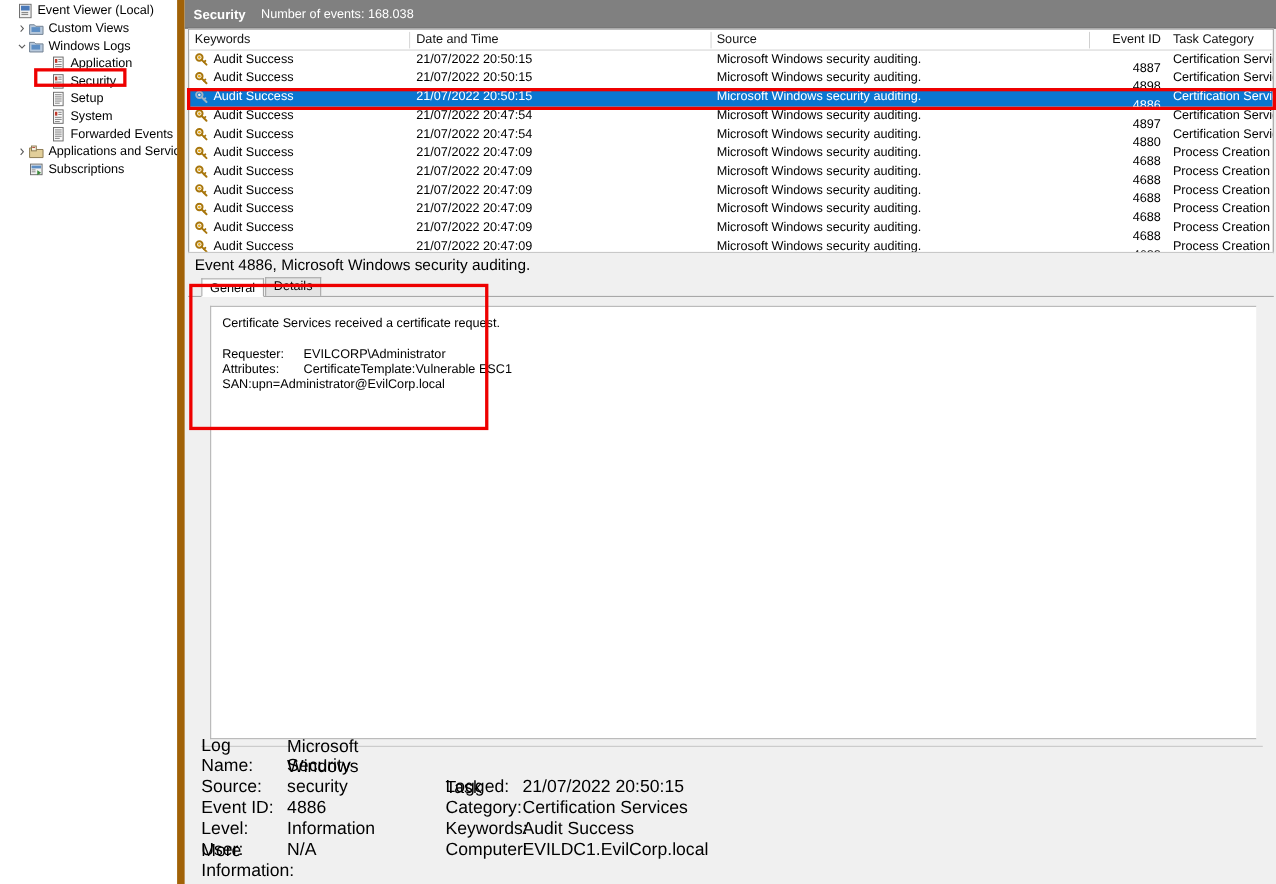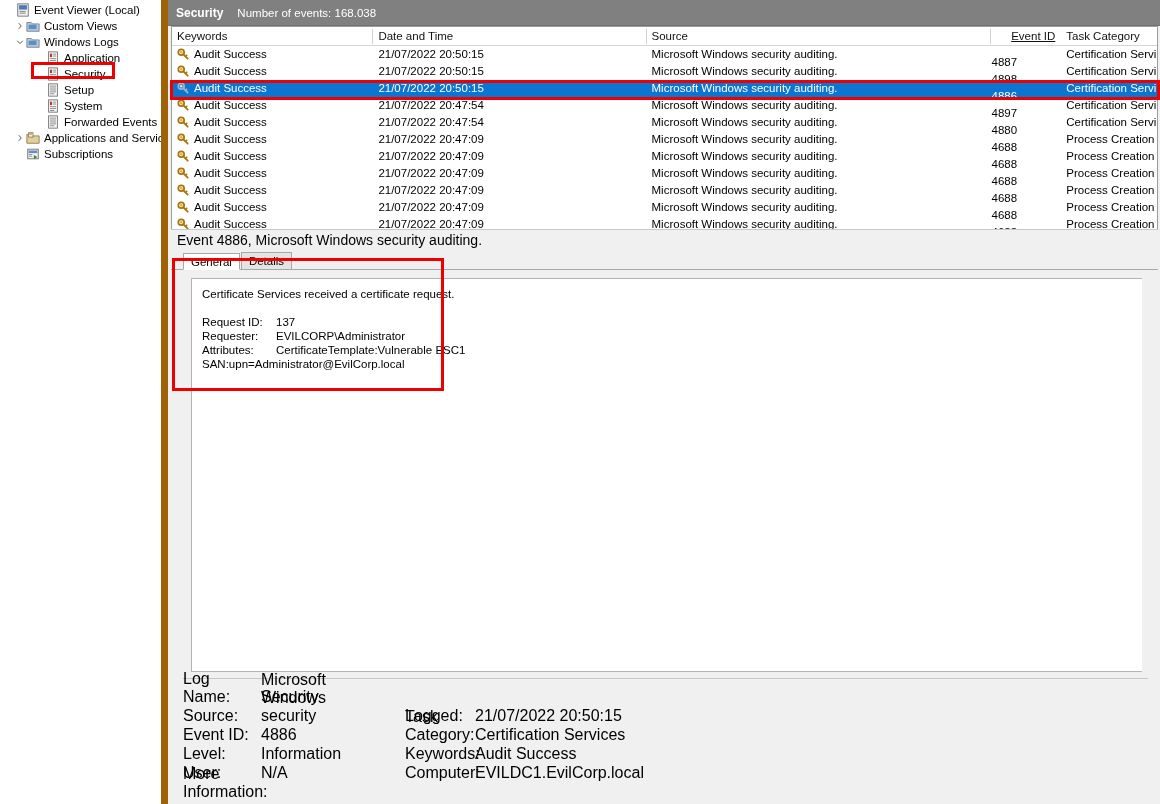--- a/index.html
+++ b/index.html
@@ -58,35 +58,35 @@
   }
   .hcell { height: 19px; line-height: 19px; padding-left: 5px; position: relative; overflow: hidden; }
   .hcell.sep:after {
     content: ""; position: absolute; right: 0; top: 2px; bottom: 2px;
     width: 1px; background: #d0d0d0;
   }
   .c-kw { width: 202px; }
   .c-dt { width: 274px; }
   .c-src { width: 206px; }
   .c-gap { width: 140px; }
-  .c-eid { width: 70px; text-align: right; padding-left: 0; padding-right: 6px; text-decoration: underline; }
+  .c-eid { width: 70px; text-align: right; padding-left: 0; padding-right: 6px; }
   .c-tc  { width: 96px; }
 
   #list-body { position: relative; }
   .row {
     display: flex; height: 17px; align-items: center;
     font-size: 11.5px; color: #000; white-space: nowrap;
   }
   .row.selected { background: #0b76d1; color: #ffffff; }
   .cell { height: 17px; line-height: 17px; padding-left: 5px; overflow: hidden; }
   .cell.kw { width: 202px; display: flex; align-items: center; }
   .cell.dt { width: 274px; }
   .cell.src { width: 206px; }
   .cell.gap { width: 140px; }
-  .cell.eid { width: 70px; padding-left: 0; padding-right: 6px; margin-top: 16px; }
+  .cell.eid { width: 70px; text-align: right; padding-left: 0; padding-right: 6px; margin-top: 16px; }
   .cell.tc  { width: 96px; }
 
   .keyicon { width: 13px; min-width: 13px; height: 13px; margin-right: 4px; }
 
   
   #event-title {
     position: absolute; top: 229px; left: 3px; right: 2px; height: 20px;
     background: #f0f0f0; border-top: 1px solid #c8c8c8;
     display: flex; align-items: center; padding-left: 6px;
     font-size: 14px; color: #000;
@@ -471,21 +471,20 @@
     <div id="detail">
       <div id="tabstrip">
           <div class="tab active">General</div>
           <div class="tab">Details</div>
         </div>
 
       <div id="desc-box">
         <div class="desc-line">Certificate Services received a certificate request.</div>
         <div class="desc-line">&nbsp;</div>
         <div id="desc-fields">
-            <div class="desc-line kv"><span class="k">Request ID:</span><span>137</span></div>
             <div class="desc-line kv"><span class="k">Requester:</span><span>EVILCORP\Administrator</span></div>
             <div class="desc-line kv"><span class="k">Attributes:</span><span>CertificateTemplate:Vulnerable ESC1</span></div>
           </div>
         <div class="desc-line">SAN:upn=Administrator@EvilCorp.local</div>
       </div>
 
       <div id="meta">
         <div id="meta-rows">
             <div class="meta-row">
               <span class="m-lbl">Log Name:</span>

